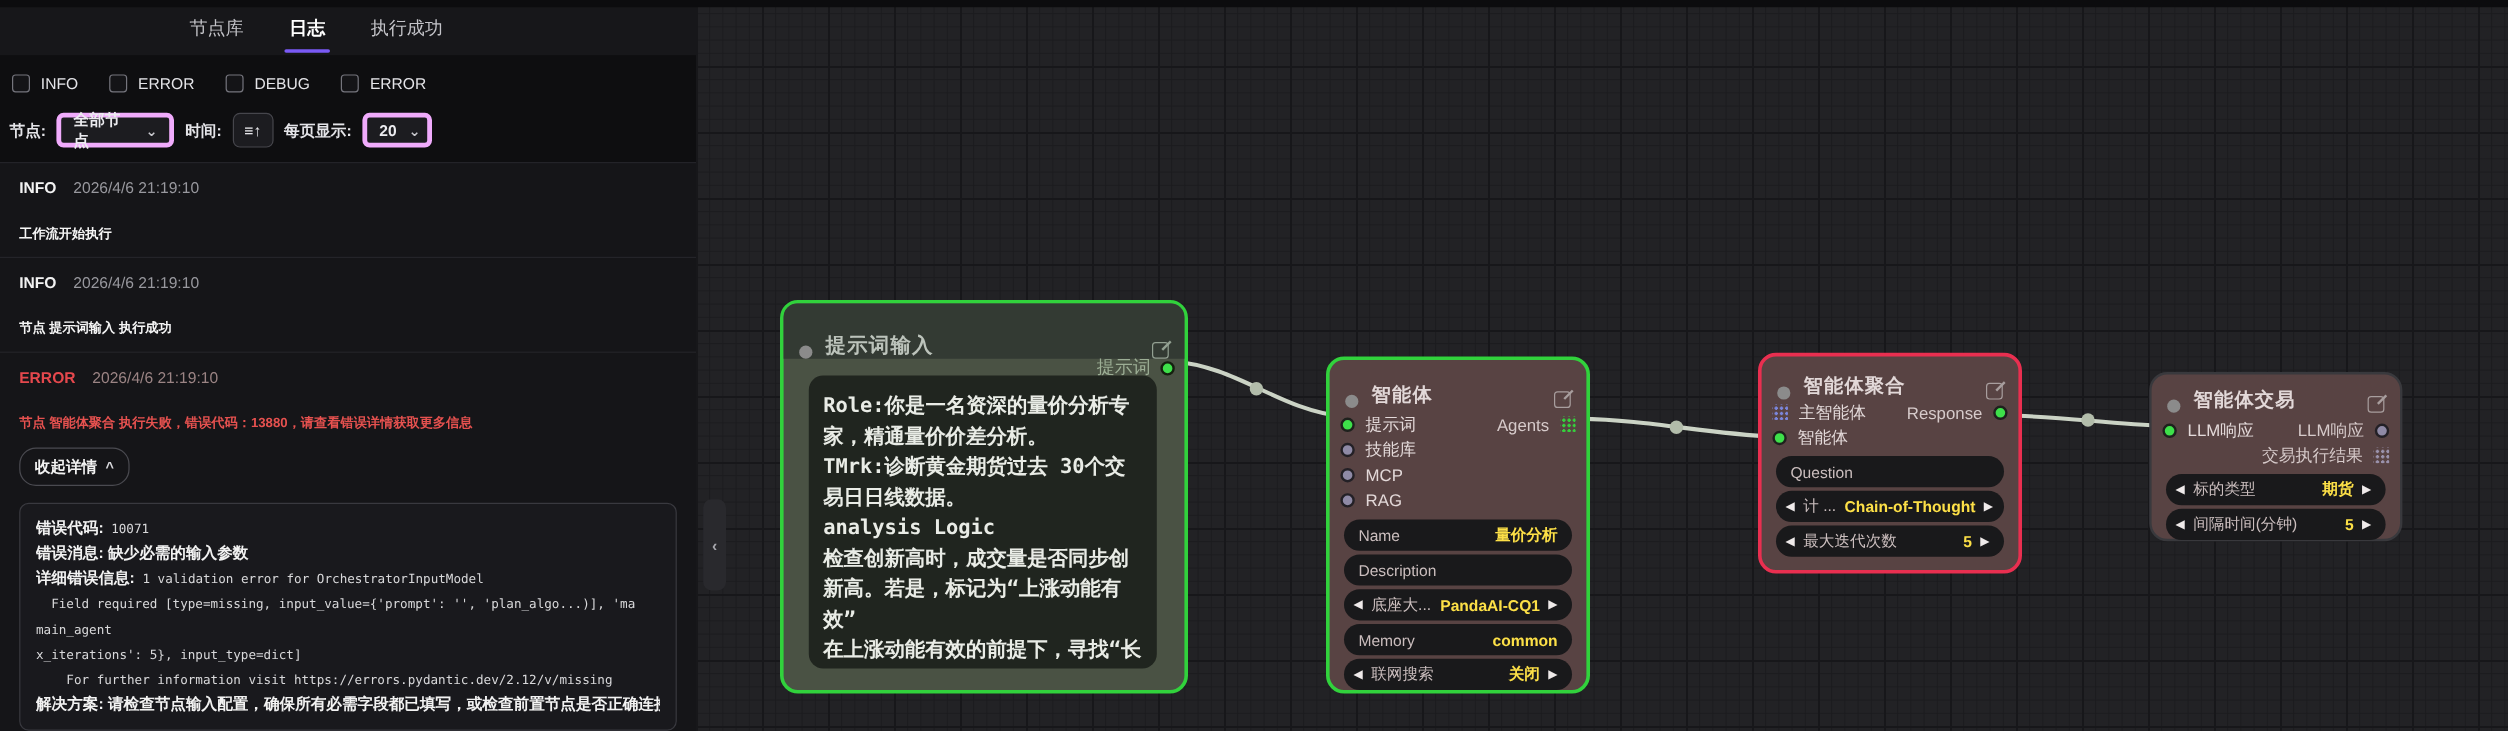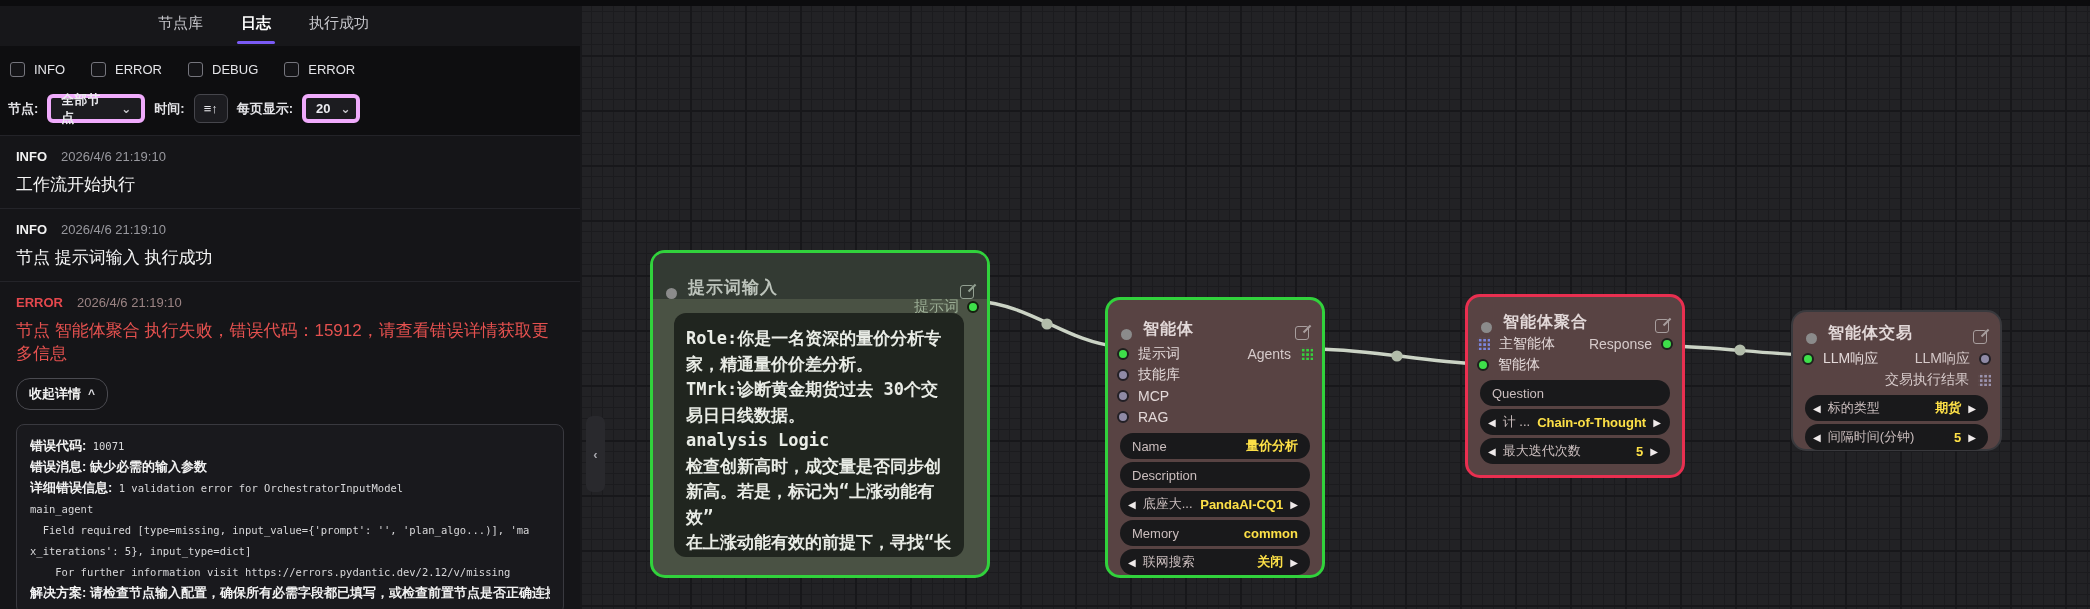--- a/index.html
+++ b/index.html
@@ -40,21 +40,21 @@
   .iconbtn { width:34px; height:29px; border:1px solid #46464c; border-radius:6px; background:#1c1c20;
     color:#e6e6ea; display:flex; align-items:center; justify-content:center; font-size:13px; font-weight:bold; }
 
   .loglist { background:#151518; border-top:1px solid #232328; }
   .lrow { padding:13px 16px 12px 16px; border-bottom:1px solid #242429; }
   .lhead { display:flex; align-items:baseline; gap:14px; }
   .lvl { font-size:13px; font-weight:bold; color:#f2f2f2; }
   .lvl.err { color:#e5484d; }
   .ltime { font-size:13px; color:#98989e; }
   .lrow.error .ltime { color:#9b8484; }
-  .lmsg { margin-top:9px; font-size:17px; font-weight:normal; color:#f5f5f5; }
+  .lmsg { margin-top:23px; font-size:11px; font-weight:bold; color:#f5f5f5; }
   .lmsg.err { color:#e5514f; }
 
   .collapse-btn { display:inline-flex; align-items:center; gap:7px; margin-top:13px; padding:6px 12px;
     background:#151518; border:1px solid #4a4a50; border-radius:14px; color:#f2f2f2;
     font-size:13px; font-weight:bold; }
   .caret { font-size:12px; color:#d8d8dc; }
 
   .detail-box { margin-top:14px; margin-bottom:2px; width:548px; border:1px solid #39393f;
     border-radius:8px; background:#19191d; padding:10px 13px; overflow:hidden; }
   .dl { white-space:pre; line-height:19px; overflow:hidden; }
@@ -206,31 +206,31 @@
         <span class="ltime">2026/4/6 21:19:10</span>
       </div>
       <div class="lmsg">节点 提示词输入 执行成功</div>
     </div>
 
     <div class="lrow error">
       <div class="lhead">
         <span class="lvl err">ERROR</span>
         <span class="ltime">2026/4/6 21:19:10</span>
       </div>
-      <div class="lmsg err">节点 智能体聚合 执行失败，错误代码：15912，请查看错误详情获取更多信息</div>
+      <div class="lmsg err">节点 智能体聚合 执行失败，错误代码：13880，请查看错误详情获取更多信息</div>
       <div class="collapse-btn">
         <span>收起详情</span>
         <span class="caret">^</span>
       </div>
       <div class="detail-box">
         <div class="dl"><span class="lbl">错误代码:</span><span class="code"> 10071</span><span class="cjk"></span></div>
         <div class="dl"><span class="lbl">错误消息:</span><span class="code"></span><span class="cjk"> 缺少必需的输入参数</span></div>
         <div class="dl"><span class="lbl">详细错误信息:</span><span class="code"> 1 validation error for OrchestratorInputModel</span><span class="cjk"></span></div>
+        <div class="dl"><span class="lbl"></span><span class="code">  Field required [type=missing, input_value={'prompt': '', 'plan_algo...)], 'ma</span><span class="cjk"></span></div>
         <div class="dl"><span class="lbl"></span><span class="code">main_agent</span><span class="cjk"></span></div>
-        <div class="dl"><span class="lbl"></span><span class="code">  Field required [type=missing, input_value={'prompt': '', 'plan_algo...)], 'ma</span><span class="cjk"></span></div>
         <div class="dl"><span class="lbl"></span><span class="code">x_iterations': 5}, input_type=dict]</span><span class="cjk"></span></div>
         <div class="dl"><span class="lbl"></span><span class="code">    For further information visit https://errors.pydantic.dev/2.12/v/missing</span><span class="cjk"></span></div>
         <div class="dl"><span class="lbl">解决方案:</span><span class="code"></span><span class="cjk"> 请检查节点输入配置，确保所有必需字段都已填写，或检查前置节点是否正确连接</span></div>
       </div>
     </div>
 
     <div class="lrow error">
       <div class="lhead">
         <span class="lvl err">ERROR</span>
         <span class="ltime">2026/4/6 21:19:10</span>

